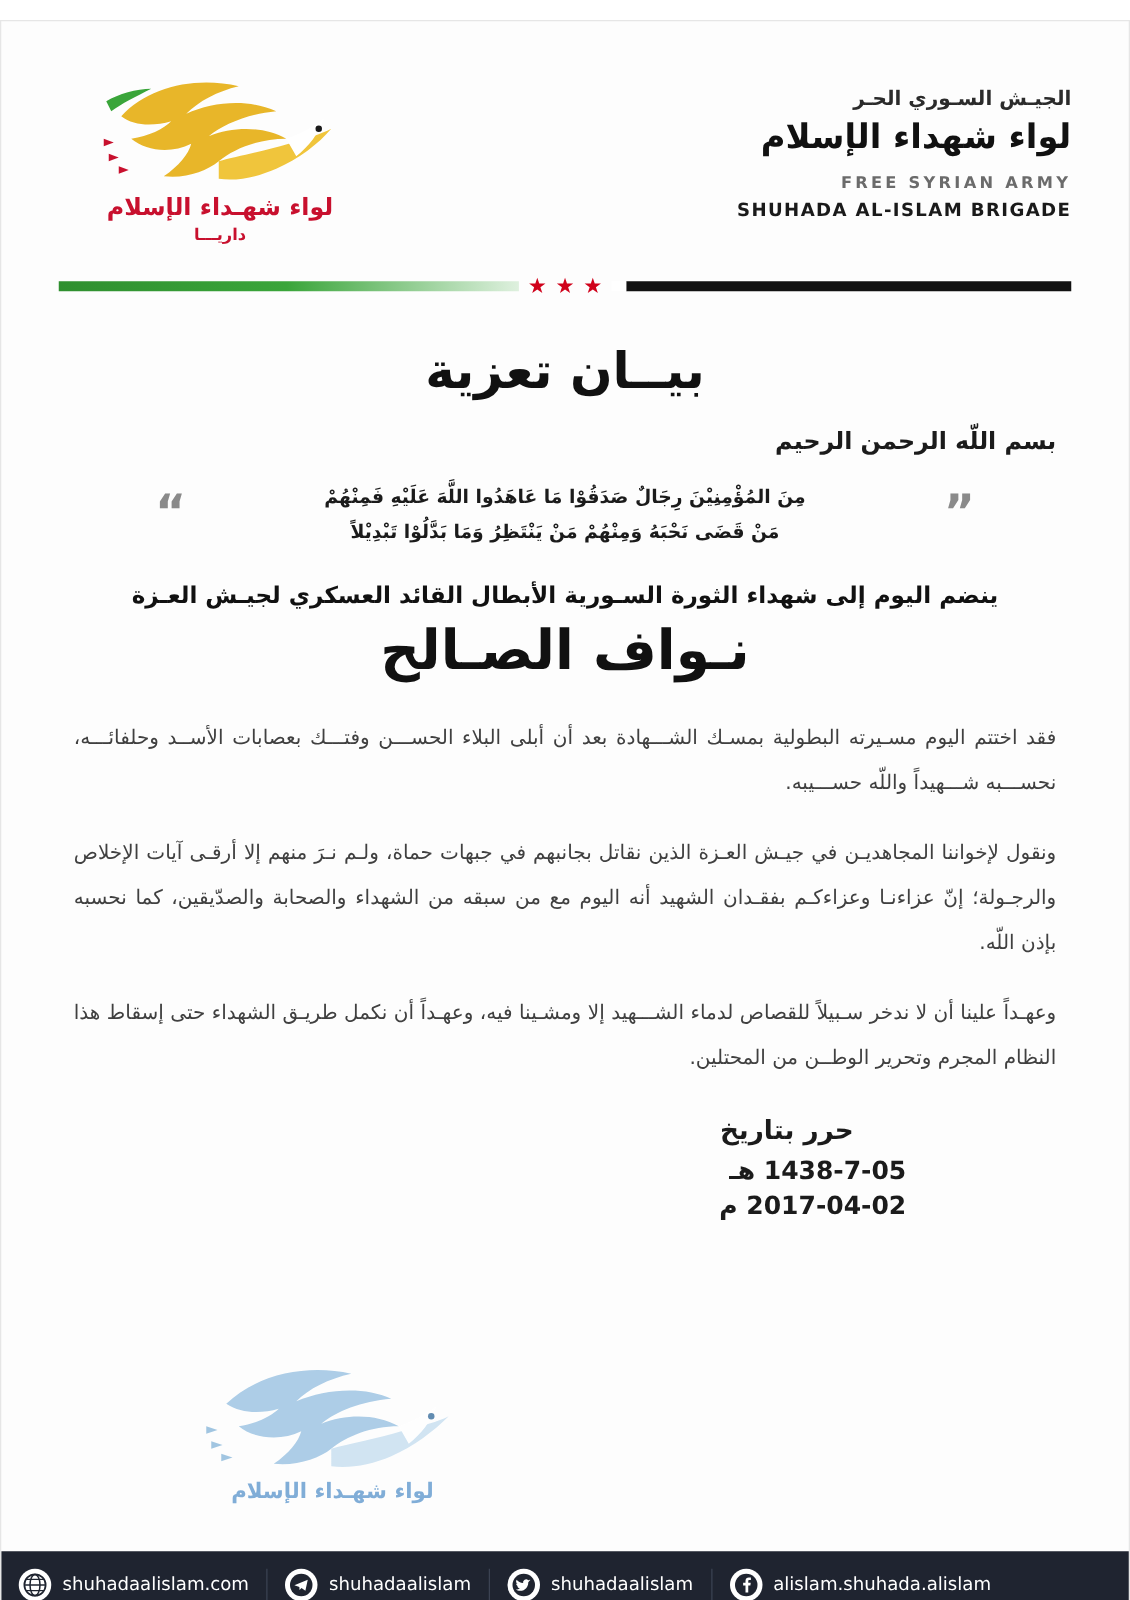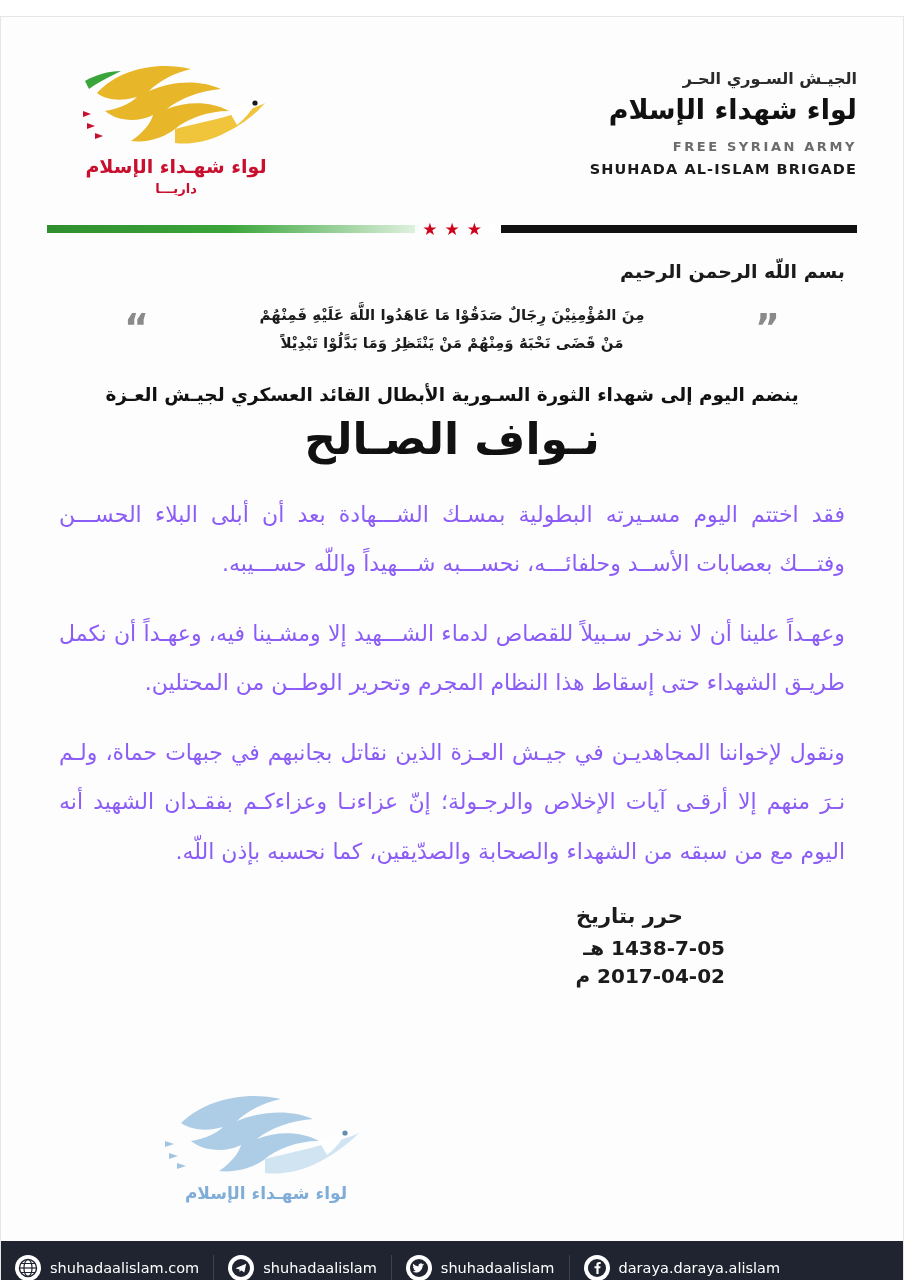--- a/index.html
+++ b/index.html
@@ -188,26 +188,26 @@
   }
   .martyr-name {
     text-align: center;
     font-size: 44px;
     font-weight: bold;
     letter-spacing: 2px;
     margin: 6px 0 26px 0;
     color: #111;
   }
   p.para {
-    font-size: 22px;
+    font-size: 16px;
     line-height: 2.25;
     margin: 0 0 20px 0;
     text-align: justify;
     text-align-last: right;
-    color: #8b5cf6;
+    color: #404040;
   }
 
   
   .date-block {
     margin: 28px 0 0 0;
     padding-right: 120px;
     direction: rtl;
     text-align: right;
     color: #1b1b1b;
   }
@@ -320,37 +320,38 @@
     <div class="seg-green"></div>
     <div class="stars">
       <span class="star">★</span>
       <span class="star">★</span>
       <span class="star">★</span>
     </div>
   </div>
 
   <div class="content">
 
+    <div class="doc-title">بيــان تعزية</div>
 
     <div class="basmala">بسم اللّه الرحمن الرحيم</div>
 
     <div class="quote-wrap">
       <span class="qmark right">”</span>
       <span class="qmark left">“</span>
       <div class="quote-line">مِنَ المُؤْمِنِيْنَ رِجَالٌ صَدَقُوْا مَا عَاهَدُوا اللَّهَ عَلَيْهِ فَمِنْهُمْ</div>
       <div class="quote-line">مَنْ قَضَى نَحْبَهُ وَمِنْهُمْ مَنْ يَنْتَظِرُ وَمَا بَدَّلُوْا تَبْدِيْلاً</div>
     </div>
 
     <div class="lead">ينضم اليوم إلى شهداء الثورة السـورية الأبطال القائد العسكري لجيـش العـزة</div>
 
     <div class="martyr-name">نـواف الصـالح</div>
 
     <p class="para">فقد اختتم اليوم مسـيرته البطولية بمسـك الشـــهادة بعد أن أبلى البلاء الحســـن وفتـــك بعصابات الأســد وحلفائـــه، نحســـبه شـــهيداً واللّه حســـيبه.</p>
+    <p class="para">ونقول لإخواننا المجاهديـن في جيـش العـزة الذين نقاتل بجانبهم في جبهات حماة، ولـم نـرَ منهم إلا أرقـى آيات الإخلاص والرجـولة؛ إنّ عزاءنـا وعزاءكـم بفقـدان الشهيد أنه اليوم مع من سبقه من الشهداء والصحابة والصدّيقين، كما نحسبه بإذن اللّه.</p>
     <p class="para">وعهـداً علينا أن لا ندخر سـبيلاً للقصاص لدماء الشـــهيد إلا ومشـينا فيه، وعهـداً أن نكمل طريـق الشهداء حتى إسقاط هذا النظام المجرم وتحرير الوطــن من المحتلين.</p>
-    <p class="para">ونقول لإخواننا المجاهديـن في جيـش العـزة الذين نقاتل بجانبهم في جبهات حماة، ولـم نـرَ منهم إلا أرقـى آيات الإخلاص والرجـولة؛ إنّ عزاءنـا وعزاءكـم بفقـدان الشهيد أنه اليوم مع من سبقه من الشهداء والصحابة والصدّيقين، كما نحسبه بإذن اللّه.</p>
 
     <div class="date-block">
       <div class="date-label">حرر بتاريخ</div>
       <div class="date-line">1438-7-05 هـ</div>
       <div class="date-line">2017-04-02 م</div>
     </div>
   </div>
 
   <div class="watermark">
     <svg viewBox="0 0 230 95" width="230" height="95">
@@ -406,18 +407,18 @@
 
     <div class="footer-sep"></div>
 
     <div class="footer-item">
       <span class="fi-icon" style="background:#ffffff;">
         <svg width="20" height="20" viewBox="0 0 20 20">
           <circle cx="10" cy="10" r="9" fill="#1f2430"></circle>
           <path d="M11.6 10.3h1.7l.3-2.1h-2V6.9c0-.6.2-1 1-1h1.1V4c-.2 0-.8-.1-1.6-.1-1.6 0-2.7.9-2.7 2.7v1.6H7.5v2.1h1.9V16h2.2z" fill="#ffffff"></path>
         </svg>
       </span>
-      <span>daraya.daraya.alislam</span>
+      <span>alislam.shuhada.alislam</span>
     </div>
 
   </div>
 
 </div>
 
 </body></html>

